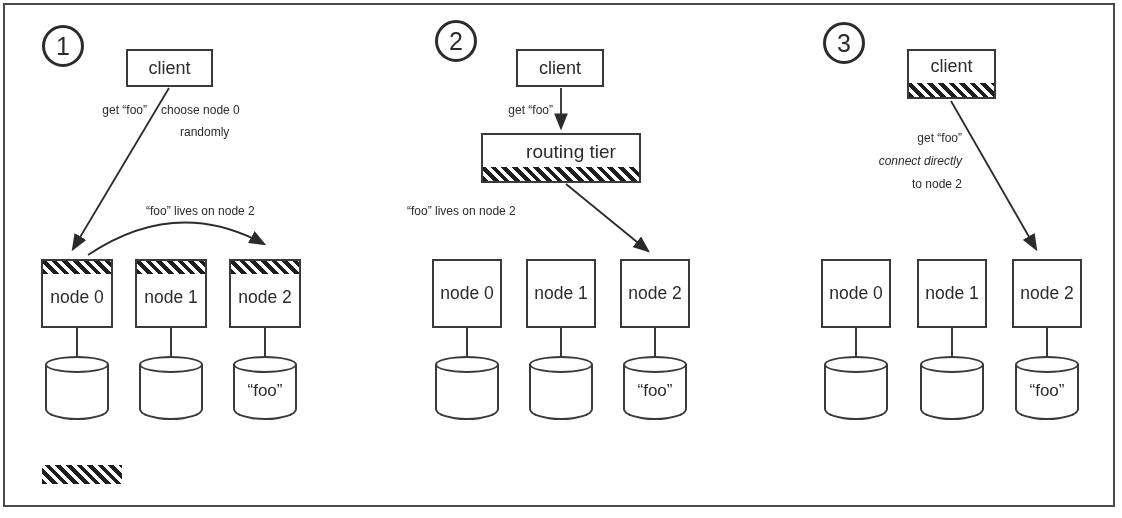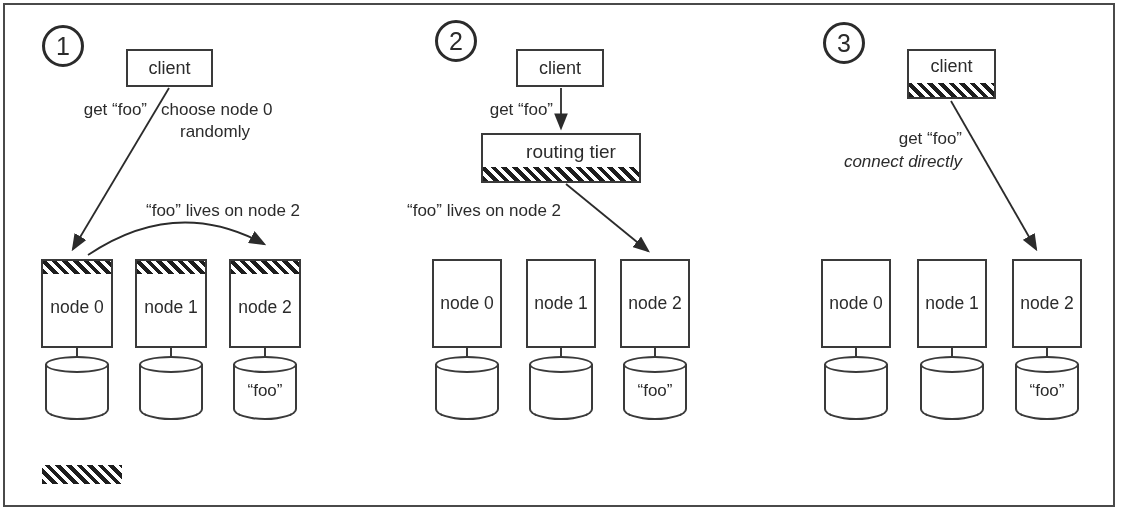--- a/index.html
+++ b/index.html
@@ -22,38 +22,38 @@
     box-sizing:border-box; display:flex; align-items:center; justify-content:center;
     font-size:18px;
   }
   .hatch {
     background:repeating-linear-gradient(45deg, #1e1e1e 0 4px, #ffffff 4px 7.5px);
   }
   .strip { position:absolute; left:0; right:0; height:13px; }
   .strip.top { top:0; }
   .strip.bottom { bottom:0; height:14px; }
   .node {
-    position:absolute; width:72px; height:89px; top:259px;
+    position:absolute; width:72px; height:69px; top:259px;
     border:2px solid #3a3a3a; background:#fff; box-sizing:border-box;
     display:flex; align-items:center; justify-content:center; font-size:17.5px;
   }
   .node .lbl { position:relative; }
   .node.hatched .lbl { top:4px; }
   .cyl { position:absolute; width:64px; height:64px; top:356px; }
   .cyl .body {
     position:absolute; left:0; right:0; top:8px; bottom:0;
     border:2px solid #3a3a3a; border-top:none; box-sizing:border-box;
     border-radius:0 0 32px 32px / 0 0 11px 11px; background:#fff;
     display:flex; align-items:center; justify-content:center; font-size:17px;
   }
   .cyl .cap {
     position:absolute; left:0; right:0; top:0; height:17px;
     border:2px solid #3a3a3a; box-sizing:border-box; border-radius:50%; background:#fff;
   }
-  .t { position:absolute; font-size:17px; line-height:22px; white-space:nowrap; }
+  .t { position:absolute; font-size:12px; line-height:22px; white-space:nowrap; }
   .t.r { text-align:right; }
   .t.c { text-align:left; }
   .router {
     position:absolute; left:481px; top:133px; width:160px; height:50px;
     border:2px solid #3a3a3a; background:#fff; box-sizing:border-box; font-size:19px;
   }
   .router .lbl { position:absolute; left:0; right:0; top:6px; text-align:center;margin-left:20px; }
   .client3 { position:absolute; left:907px; top:49px; width:89px; height:50px;
     border:2px solid #3a3a3a; background:#fff; box-sizing:border-box; font-size:18px; }
   .client3 .lbl { position:absolute; left:0; right:0; top:5px; text-align:center; }
@@ -170,20 +170,21 @@
 
   <div class="badge" style="left:823px; top:22px;">
     <span>3</span>
   </div>
   <div class="client3">
     <div class="lbl">client</div>
     <div class="strip bottom hatch"></div>
   </div>
   <div class="t r" style="left:810px; top:127px; width:152px; line-height:23px;">get “foo”</div>
   <div class="t r" style="left:810px; top:150px; width:152px; line-height:23px;font-style:italic;">connect directly</div>
+  <div class="t r" style="left:810px; top:173px; width:152px; line-height:23px;">to node 2</div>
 
   <div class="node" style="left:821px; width:70px;">
     <span class="lbl">node 0</span>
   </div>
   <div class="node" style="left:917px; width:70px;">
     <span class="lbl">node 1</span>
   </div>
   <div class="node" style="left:1012px; width:70px;">
     <span class="lbl">node 2</span>
   </div>

